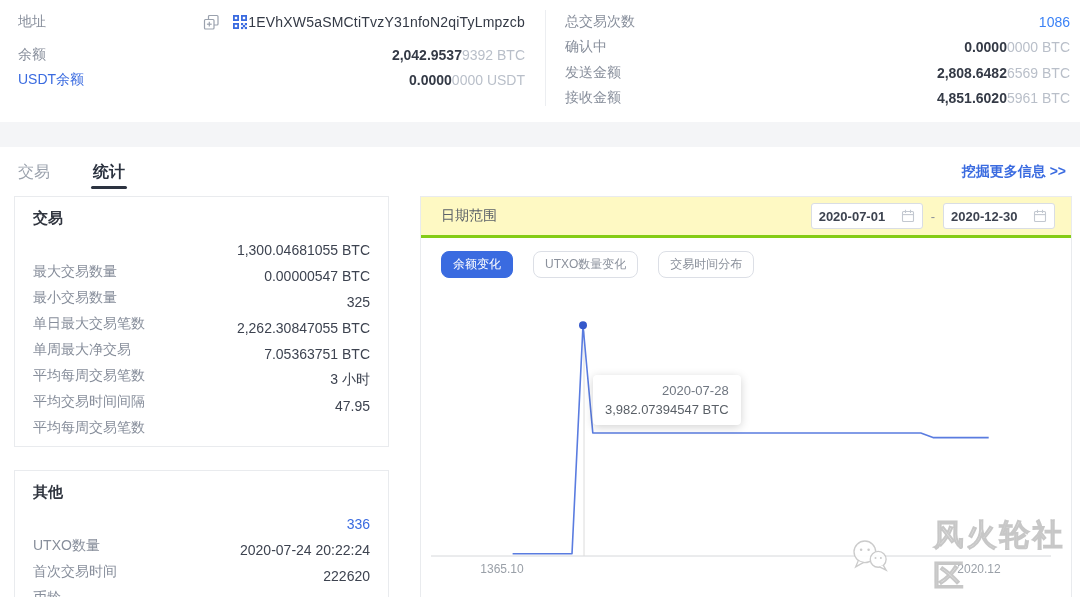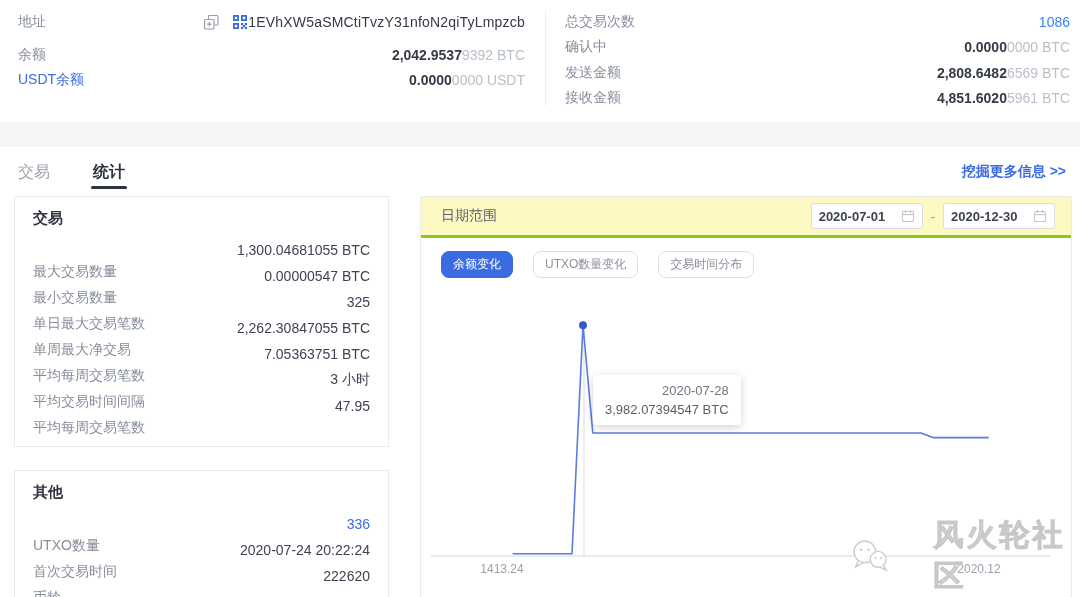--- a/index.html
+++ b/index.html
@@ -241,21 +241,21 @@
     <span class="cbtn ghost">交易时间分布</span>
   </div>
 
   <svg id="chart-svg" width="632" height="300" viewBox="0 0 632 300">
     <line x1="0" y1="255" x2="620" y2="255" stroke="#d6d8db" stroke-width="1"></line>
     <line x1="153.0" y1="30.2" x2="153.0" y2="255" stroke="#dcdcdc" stroke-width="1"></line>
     <polyline points="81.6,252.7 141.0,252.7 152.0,24.2 161.8,132.0 489.8,132.0 502.0,136.6 557.7,136.6" fill="none" stroke="#5a7ce0" stroke-width="1.6" stroke-linejoin="round"></polyline>
     <circle cx="152.0" cy="24.2" r="4" fill="#3558ca"></circle>
   </svg>
 
-  <span class="x-tick" id="tick-left">1413.24</span>
+  <span class="x-tick" id="tick-left">1365.10</span>
   <span class="x-tick" id="tick-right">2020.12</span>
 
   <div id="tooltip">
     <div class="t-date">2020-07-28</div>
     <div class="t-val">3,982.07394547 BTC</div>
   </div>
 
   <div id="watermark">
     <svg width="52" height="48" viewBox="0 0 52 48" fill="none" stroke="#c6c6c6" stroke-width="1.6">
       <circle cx="19" cy="19" r="13" fill="#ffffff"></circle>

